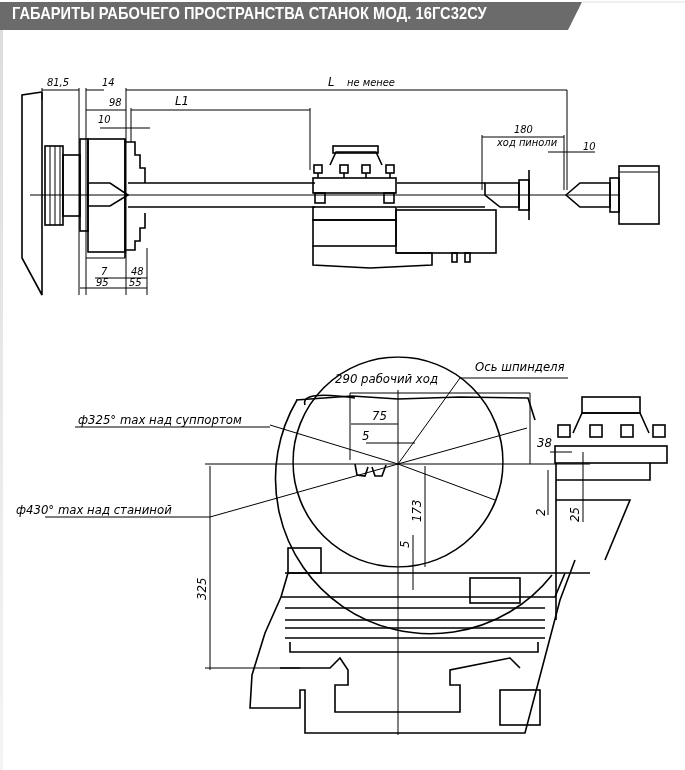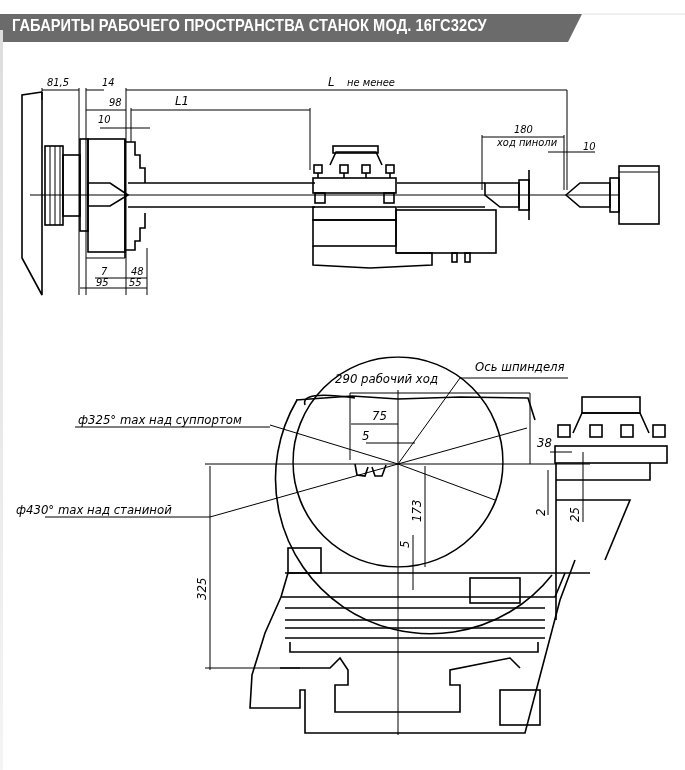--- a/index.html
+++ b/index.html
@@ -1,17 +1,17 @@
 <!DOCTYPE html>
 <html><head>
 <meta charset="utf-8">
 <style>
   html,body{margin:0;padding:0;background:#fff;}
   body{width:685px;height:770px;position:relative;overflow:hidden;font-family:"DejaVu Sans",sans-serif;}
-  .banner{position:absolute;left:0;top:12px;width:685px;height:32px;}
+  .banner{position:absolute;left:0;top:0;width:685px;height:32px;}
   .banner svg{position:absolute;left:0;top:0;}
   .banner-title{position:absolute;left:12px;top:4px;font-family:"Liberation Sans",sans-serif;font-weight:bold;font-size:17px;color:#fff;letter-spacing:0.1px;transform:scaleX(0.86);transform-origin:left center;white-space:nowrap;}
   .leftbar{position:absolute;left:0;top:30px;width:3px;height:740px;background:linear-gradient(#ddd,#f4f4f4);}
   svg.drawing{position:absolute;left:0;top:0;}
   svg text{font-family:"DejaVu Sans Condensed","DejaVu Sans",sans-serif;fill:#000;}
   .t{font-size:11px;font-style:italic;}
   .tb{font-size:13px;font-style:italic;}
   .ln{stroke:#000;stroke-width:1.6;fill:none;}
   .th{stroke:#000;stroke-width:1;fill:none;}
 </style>

